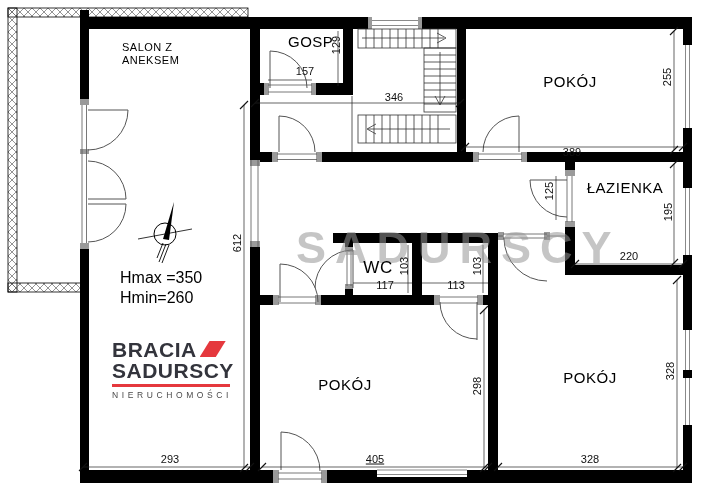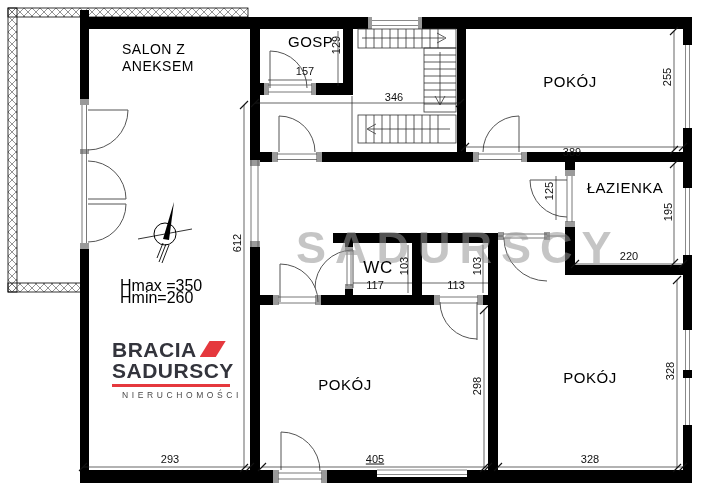--- a/index.html
+++ b/index.html
@@ -13,21 +13,21 @@
   .vrt{transform:translate(-50%,-50%) rotate(-90deg);}
   .watermark{position:absolute;z-index:3;font-size:45px;font-weight:bold;
              letter-spacing:9px;color:rgba(150,150,150,.55);}
   .notes{position:absolute;z-index:4;font-size:16px;color:#000;line-height:1.3;}
   .logo{position:absolute;z-index:4;left:112px;top:339px;width:140px;}
   .logo .row1{display:flex;align-items:flex-start;}
   .brand{font-size:21px;font-weight:bold;color:#33343c;letter-spacing:.5px;line-height:1.0;}
   .flag{width:26px;height:16px;margin-left:3px;margin-top:2px;background:#e5383d;
         clip-path:polygon(38% 0,100% 0,62% 100%,0 100%);}
   .redline{width:118px;height:3px;background:#e5383d;margin-top:3px;}
-  .tagline{margin-top:3px;font-size:8.5px;letter-spacing:3.6px;color:#4a4a4a;text-align:center;}
+  .tagline{margin-top:3px;font-size:8.5px;letter-spacing:3.6px;color:#4a4a4a;}
 </style>
 </head>
 <body>
 
 <div id="stage">
 
 <svg width="710" height="497" viewBox="0 0 710 497">
   <defs>
     <pattern id="hatch" width="8" height="8" patternUnits="userSpaceOnUse">
       <path d="M0,0 L8,8 M8,0 L0,8" stroke="#666" stroke-width="0.7" fill="none"></path>
@@ -261,48 +261,48 @@
         <use href="#tk" x="677" y="468"></use>
     <use href="#tk" x="484" y="310"></use>
         <use href="#tk" x="484" y="468"></use>
     <use href="#tk" x="575" y="264"></use>
         <use href="#tk" x="683" y="264"></use>
   </g>
 </svg>
 
 <div class="watermark" style="left:296px;top:222px;">SADURSCY</div>
 
-<div class="lbl room" style="left:122px;top:41px;font-size:14px;"><span>SALON Z</span><br><span>ANEKSEM</span><br></div>
+<div class="lbl room" style="left:122px;top:41px;font-size:11px;"><span>SALON Z</span><br><span>ANEKSEM</span><br></div>
 <div class="lbl room" style="left:288px;top:15px;"><span>POM.</span><br><span>GOSP</span></div>
 <div class="lbl room ctr" style="left:570px;top:82px;">POKÓJ</div>
 <div class="lbl room ctr" style="left:625px;top:188px;">ŁAZIENKA</div>
 <div class="lbl room ctr" style="left:378px;top:268px;font-size:17px;">WC</div>
 <div class="lbl room ctr" style="left:345px;top:385px;">POKÓJ</div>
 <div class="lbl room ctr" style="left:590px;top:378px;">POKÓJ</div>
 
 <div class="lbl dim vrt" style="left:336px;top:45px;">129</div>
 <div class="lbl dim ctr" style="left:305px;top:71px;">157</div>
 <div class="lbl dim ctr" style="left:374px;top:97px;margin-left:20px;">346</div>
 <div class="lbl dim ctr" style="left:572px;top:152px;">389</div>
 <div class="lbl dim vrt" style="left:667px;top:77px;">255</div>
 <div class="lbl dim vrt" style="left:549px;top:191px;">125</div>
 <div class="lbl dim vrt" style="left:668px;top:212px;">195</div>
 <div class="lbl dim ctr" style="left:629px;top:256px;">220</div>
 <div class="lbl dim vrt" style="left:404px;top:266px;">103</div>
-<div class="lbl dim ctr" style="left:375px;top:285px;">117</div>
+<div class="lbl dim ctr" style="left:385px;top:285px;">117</div>
 <div class="lbl dim ctr" style="left:456px;top:285px;">113</div>
 <div class="lbl dim vrt" style="left:477px;top:266px;">103</div>
 <div class="lbl dim vrt" style="left:237px;top:243px;">612</div>
 <div class="lbl dim ctr" style="left:170px;top:459px;">293</div>
 <div class="lbl dim ctr" style="left:375px;top:459px;text-decoration:underline;">405</div>
 <div class="lbl dim vrt" style="left:477px;top:386px;">298</div>
 <div class="lbl dim ctr" style="left:590px;top:459px;">328</div>
 <div class="lbl dim vrt" style="left:670px;top:371px;">328</div>
 
-<div class="notes" style="left:120px;top:268px;margin-top:8px;">Hmax =350</div>
+<div class="notes" style="left:120px;top:268px;">Hmax =350</div>
 <div class="notes" style="left:120px;top:288px;">Hmin=260</div>
 
 <div class="logo">
   <div class="row1">
     <span class="brand">BRACIA</span>
     <span class="flag"></span>
   </div>
   <div class="brand">SADURSCY</div>
   <div class="redline"></div>
   <div class="tagline">NIERUCHOMOŚCI</div>

